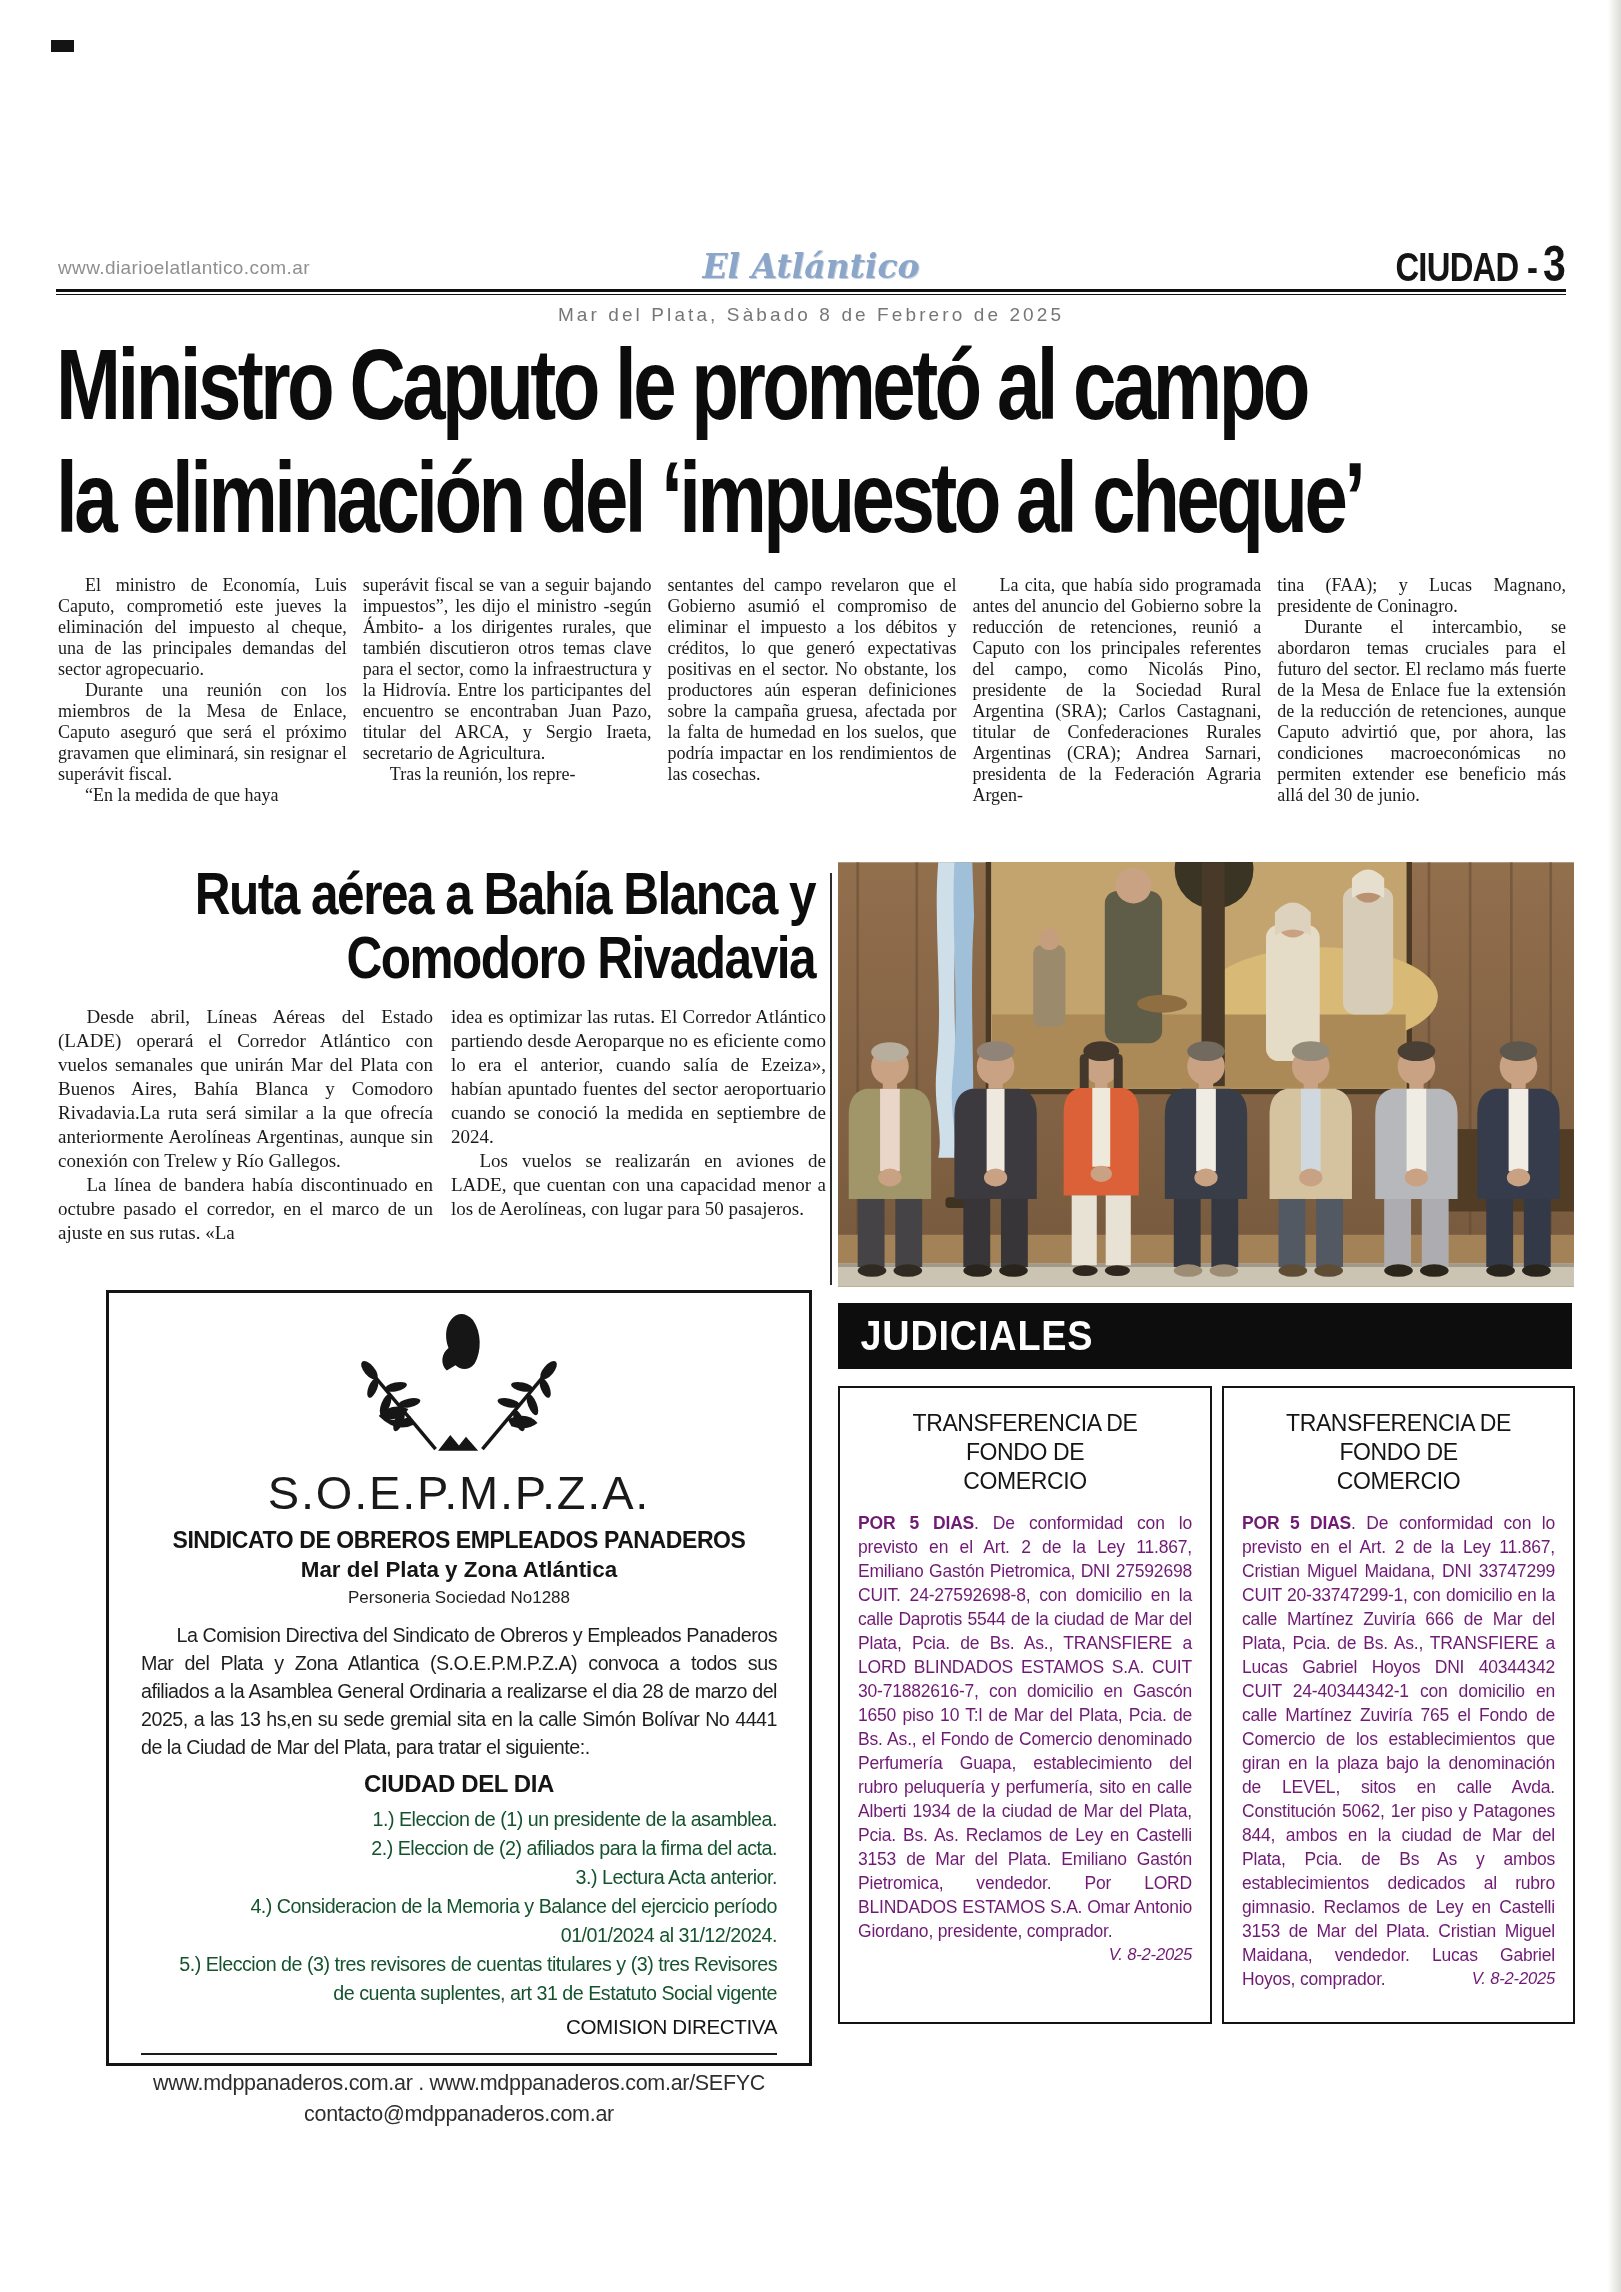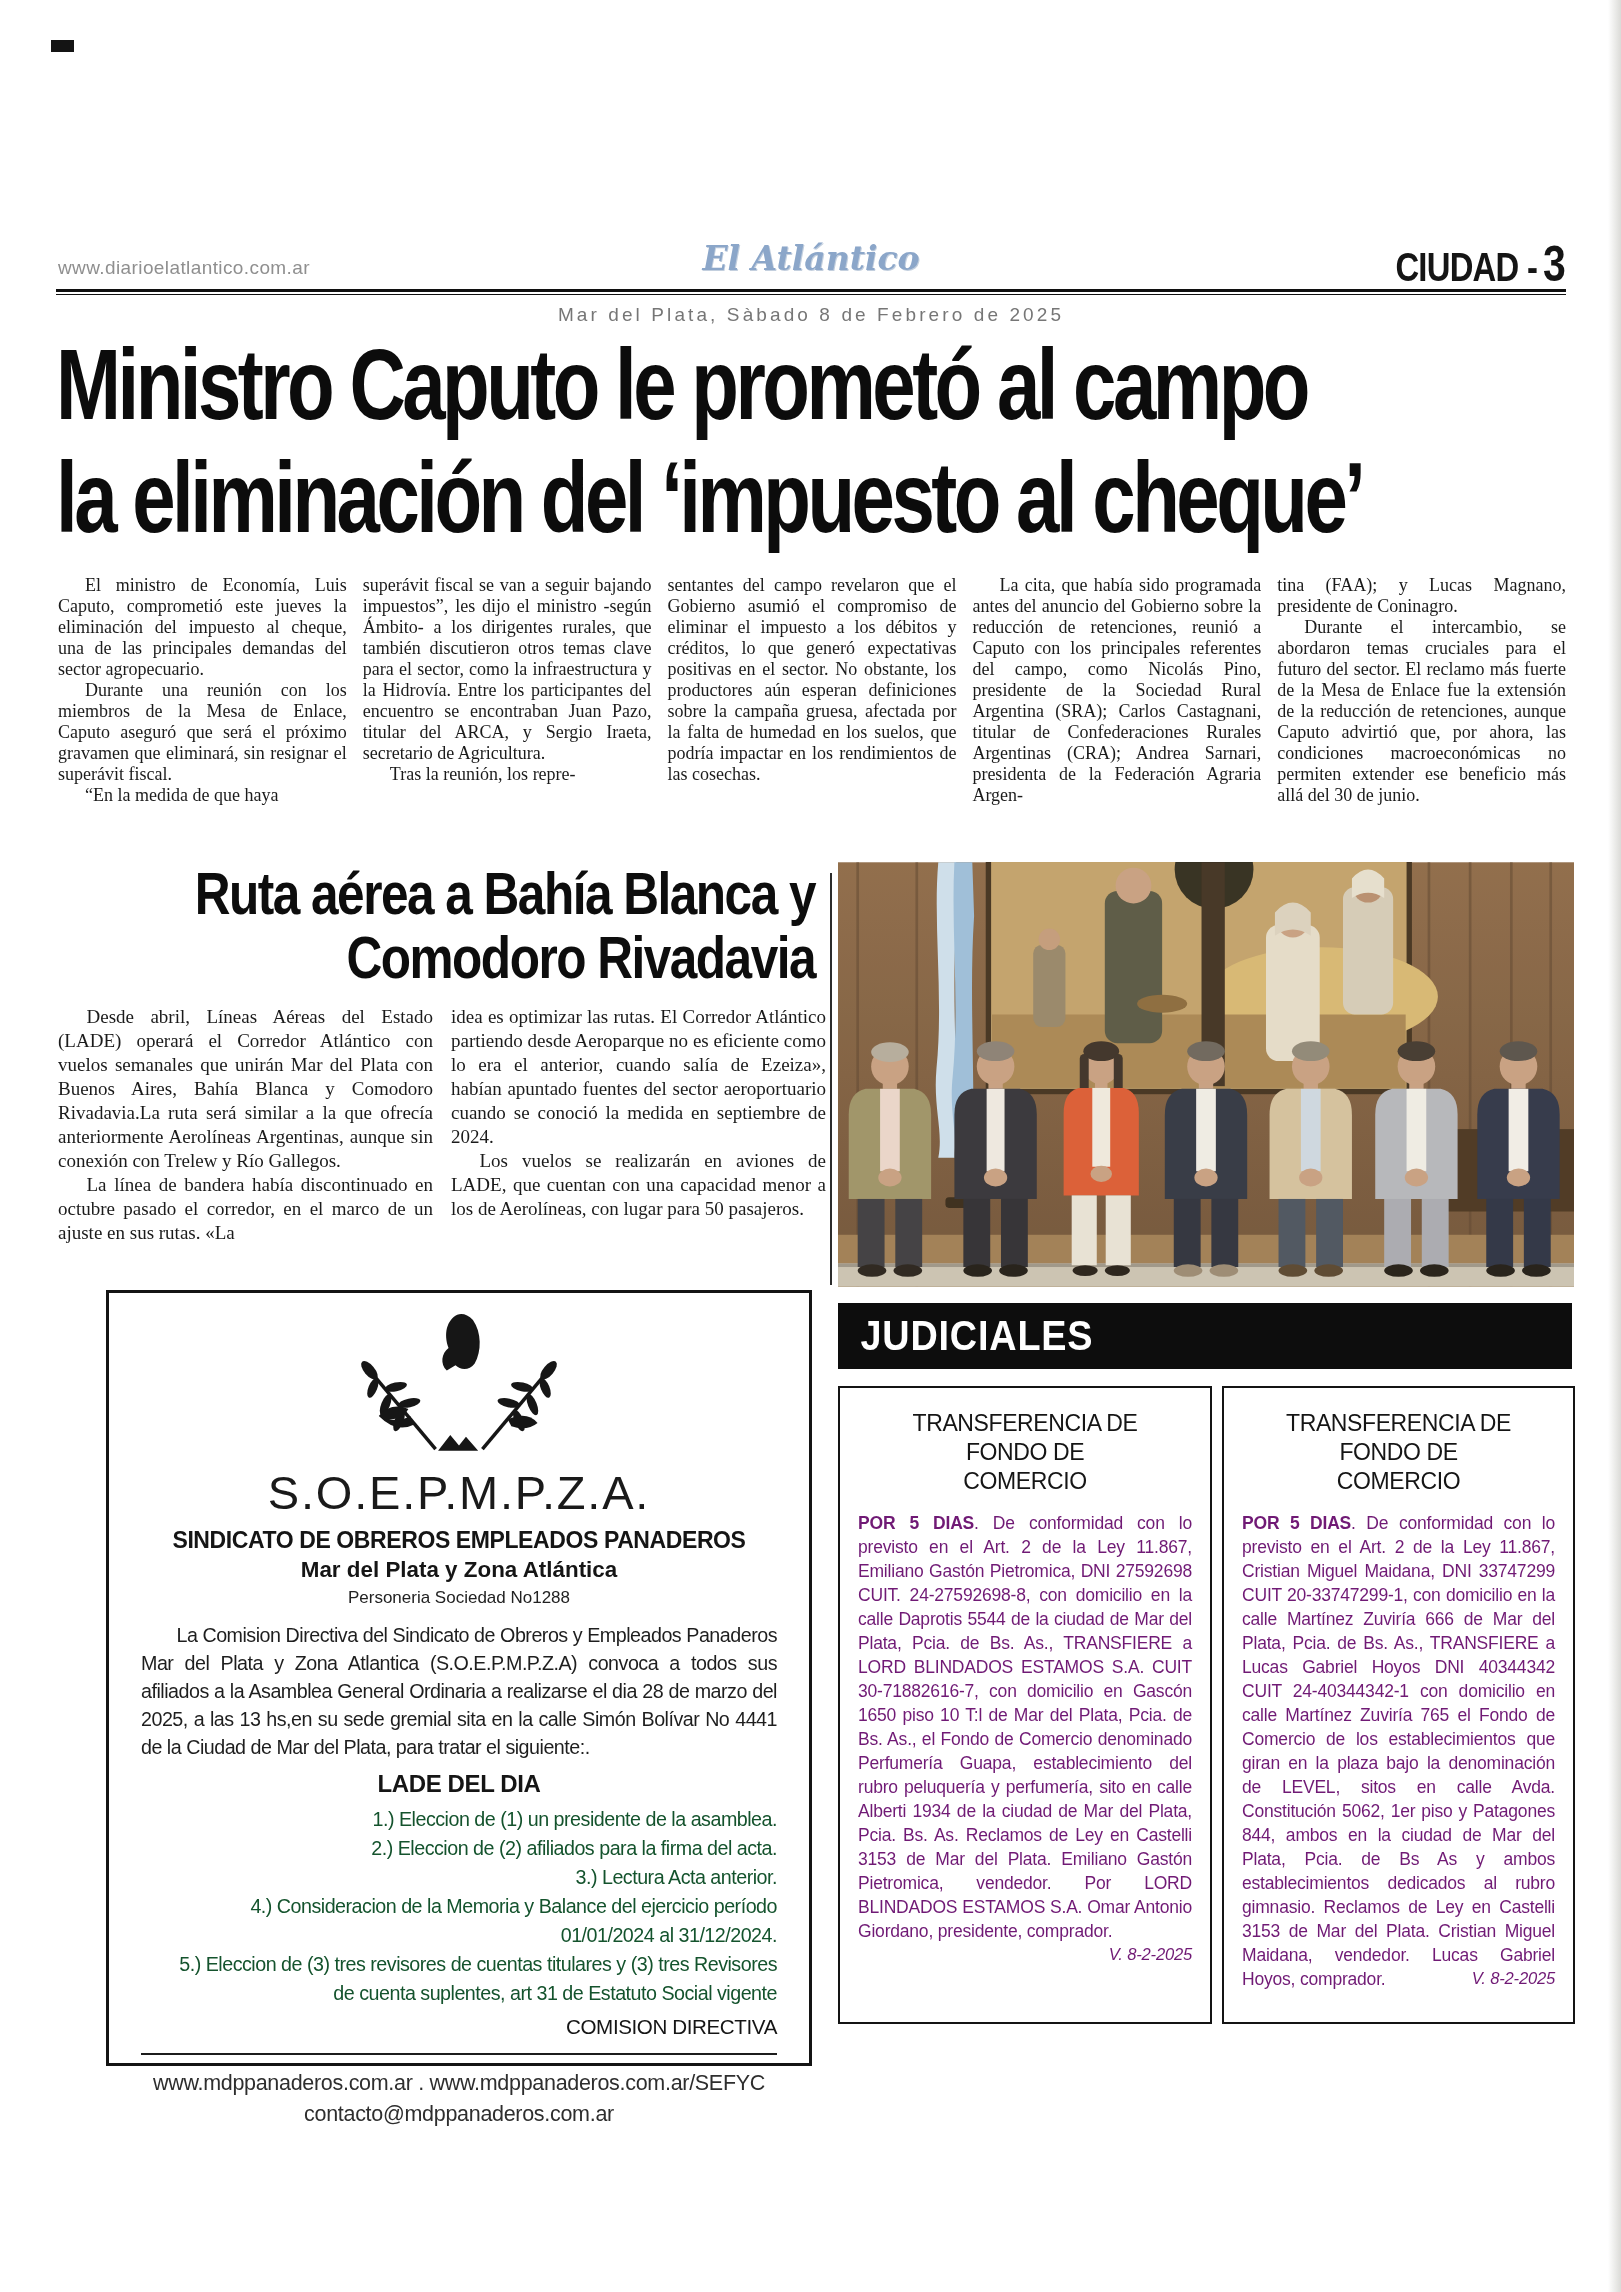--- a/index.html
+++ b/index.html
@@ -4,21 +4,21 @@
 <style>
   html,body{margin:0;padding:0;background:#e8e8e6;}
   #page{position:relative;width:1622px;height:2293px;background:#ffffff;overflow:hidden;
         font-family:"Liberation Sans",sans-serif;color:#151515;}
   .scan-edge{position:absolute;right:0;top:0;width:14.3px;height:100%;
         background:linear-gradient(to left,#d8d8d4,rgba(255,255,255,0));}
   .scan-mark{position:absolute;left:51px;top:40px;width:23px;height:11.6px;background:#141414;}
 
   
   .site-url{position:absolute;left:58px;top:257px;font-size:19px;color:#8f8f8f;letter-spacing:0.4px;}
-  .brand{position:absolute;left:0;right:0;top:239px;text-align:center;
+  .brand{position:absolute;left:0;right:0;top:247px;text-align:center;
          font-family:"DejaVu Serif",serif;font-style:italic;font-weight:bold;font-size:33px;
          color:#8ba6c9;text-shadow:0.9px 0.9px 0 #c3cfde;}
   .section{position:absolute;right:56px;top:235px;display:flex;align-items:baseline;gap:7.2px;
            transform:scaleX(.82);transform-origin:100% 50%;white-space:nowrap;}
   .section .lbl{font-weight:bold;font-size:40px;letter-spacing:-0.9px;}
   .section .num{font-weight:bold;font-size:50px;}
   .toprule{position:absolute;left:56px;right:56px;top:289px;height:1.8px;
            border-top:3.6px solid #101010;border-bottom:0.9px solid #101010;}
   .dateline{position:absolute;left:0;right:0;top:304px;text-align:center;
             font-size:19px;color:#767676;letter-spacing:3.1px;}
@@ -331,21 +331,21 @@
         <path d="M28 118 q14 -16 34 -8 q-6 12 -22 12 q14 2 24 -4 l4 10 q-20 10 -40 -10 Z" stroke="none"></path>
         <path d="M176 122 q22 -10 34 4 q-12 10 -30 4 l-4 -8 Z" stroke="none"></path>
         <path d="M96 158 l14 -18 l10 12 l8 -10 l14 16 Z" stroke="none"></path>
       </g>
     </svg>
     <div class="ad-acronym">S.O.E.P.M.P.Z.A.</div>
     <div class="ad-name">SINDICATO DE OBREROS EMPLEADOS PANADEROS</div>
     <div class="ad-region">Mar del Plata y Zona Atlántica</div>
     <div class="ad-reg">Personeria Sociedad No1288</div>
     <div class="ad-body">La Comision Directiva del Sindicato de Obreros y Empleados Panaderos Mar del Plata y Zona Atlantica (S.O.E.P.M.P.Z.A) convoca a todos sus afiliados a la Asamblea General Ordinaria a realizarse el dia 28 de marzo del 2025, a las 13 hs,en su sede gremial sita en la calle Simón Bolívar No 4441 de la Ciudad de Mar del Plata, para tratar el siguiente:.</div>
-    <div class="ad-agenda-title">LADE DEL DIA</div>
+    <div class="ad-agenda-title">CIUDAD DEL DIA</div>
     <div id="ad-agenda">
         <div class="ad-item">1.)  Eleccion de (1) un presidente de la asamblea.</div>
         <div class="ad-item">2.)  Eleccion de (2) afiliados para la firma del acta.</div>
         <div class="ad-item">3.)  Lectura Acta anterior.</div>
         <div class="ad-item">4.)  Consideracion de la Memoria y Balance del ejercicio período 01/01/2024 al 31/12/2024.</div>
         <div class="ad-item">5.)  Eleccion de (3) tres revisores de cuentas titulares y (3) tres Revisores de cuenta suplentes, art 31 de Estatuto Social vigente</div>
       </div>
     <div class="ad-sign">COMISION DIRECTIVA</div>
     <hr class="ad-rule">
     <div class="ad-links">www.mdppanaderos.com.ar . www.mdppanaderos.com.ar/SEFYC</div>

